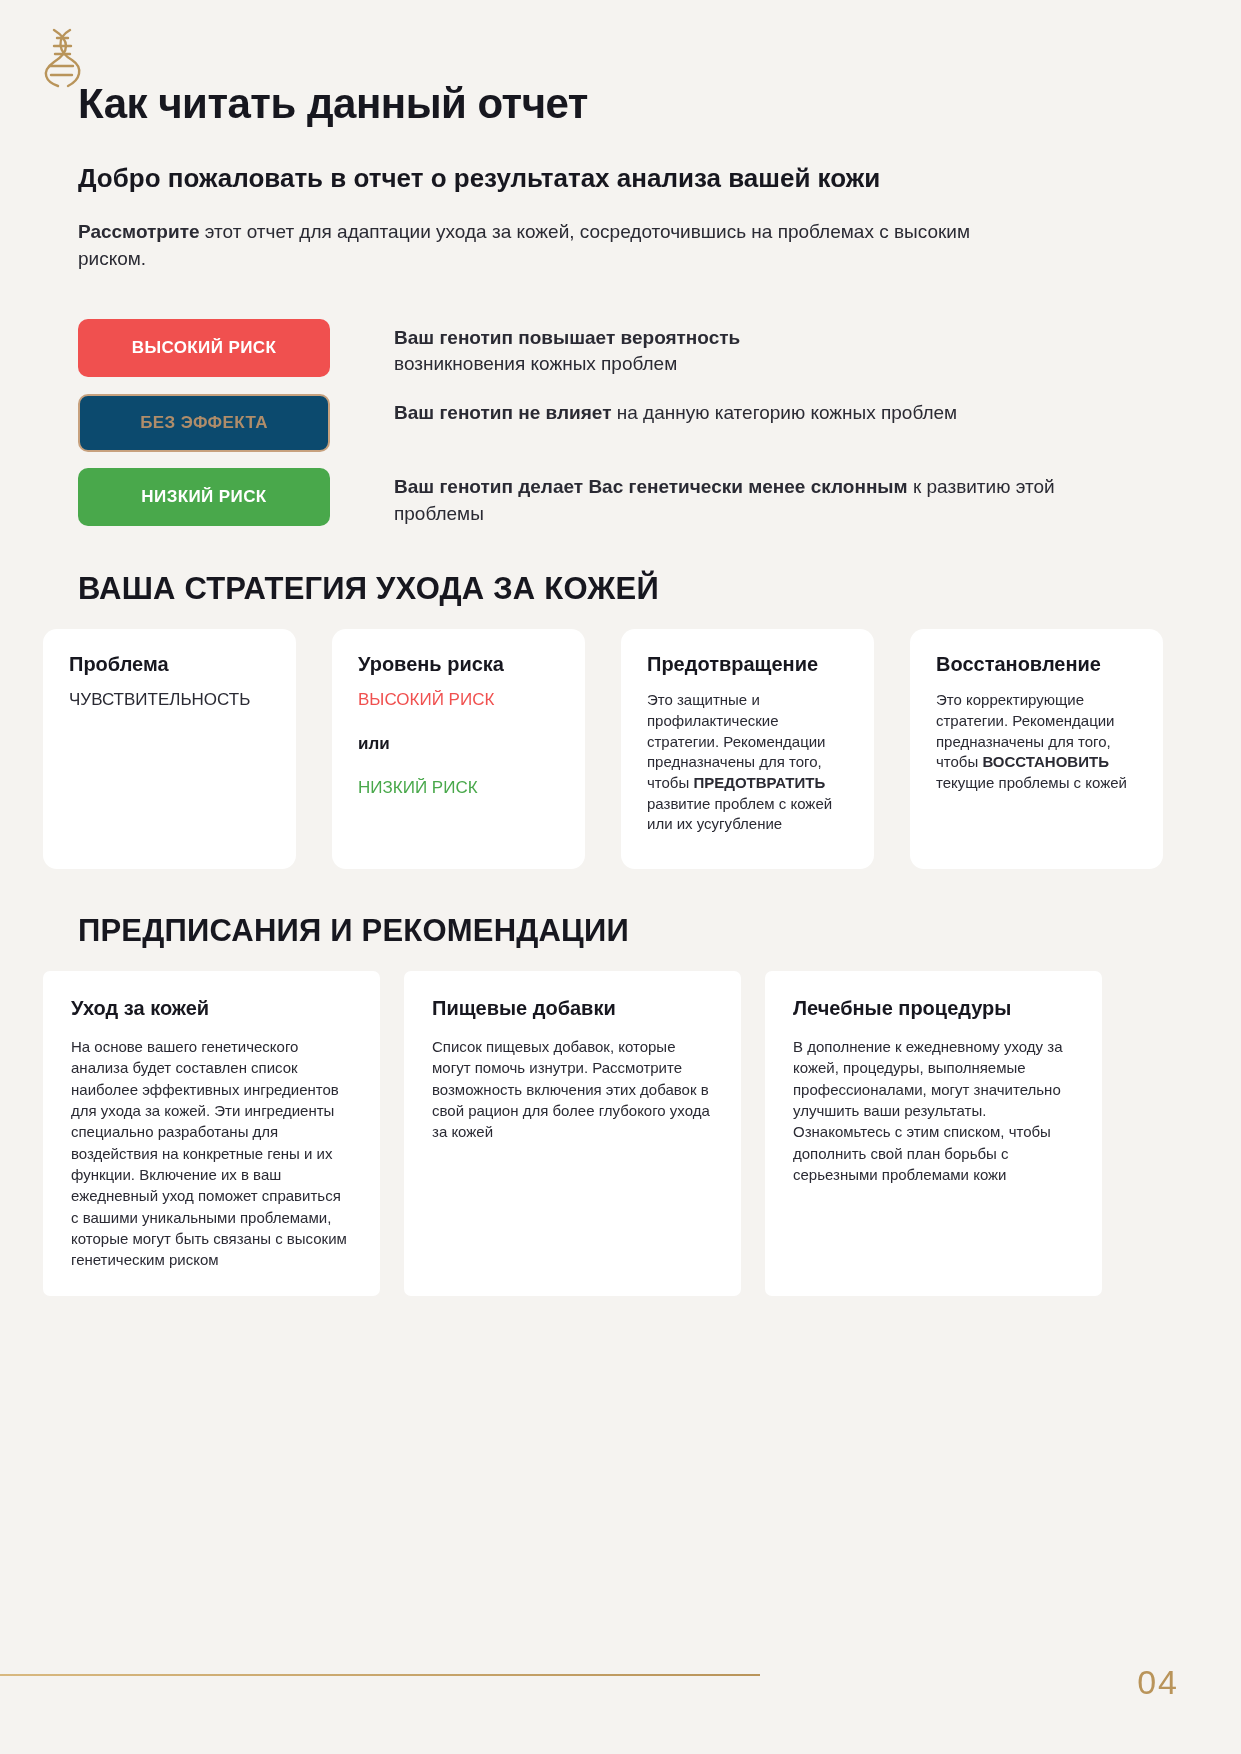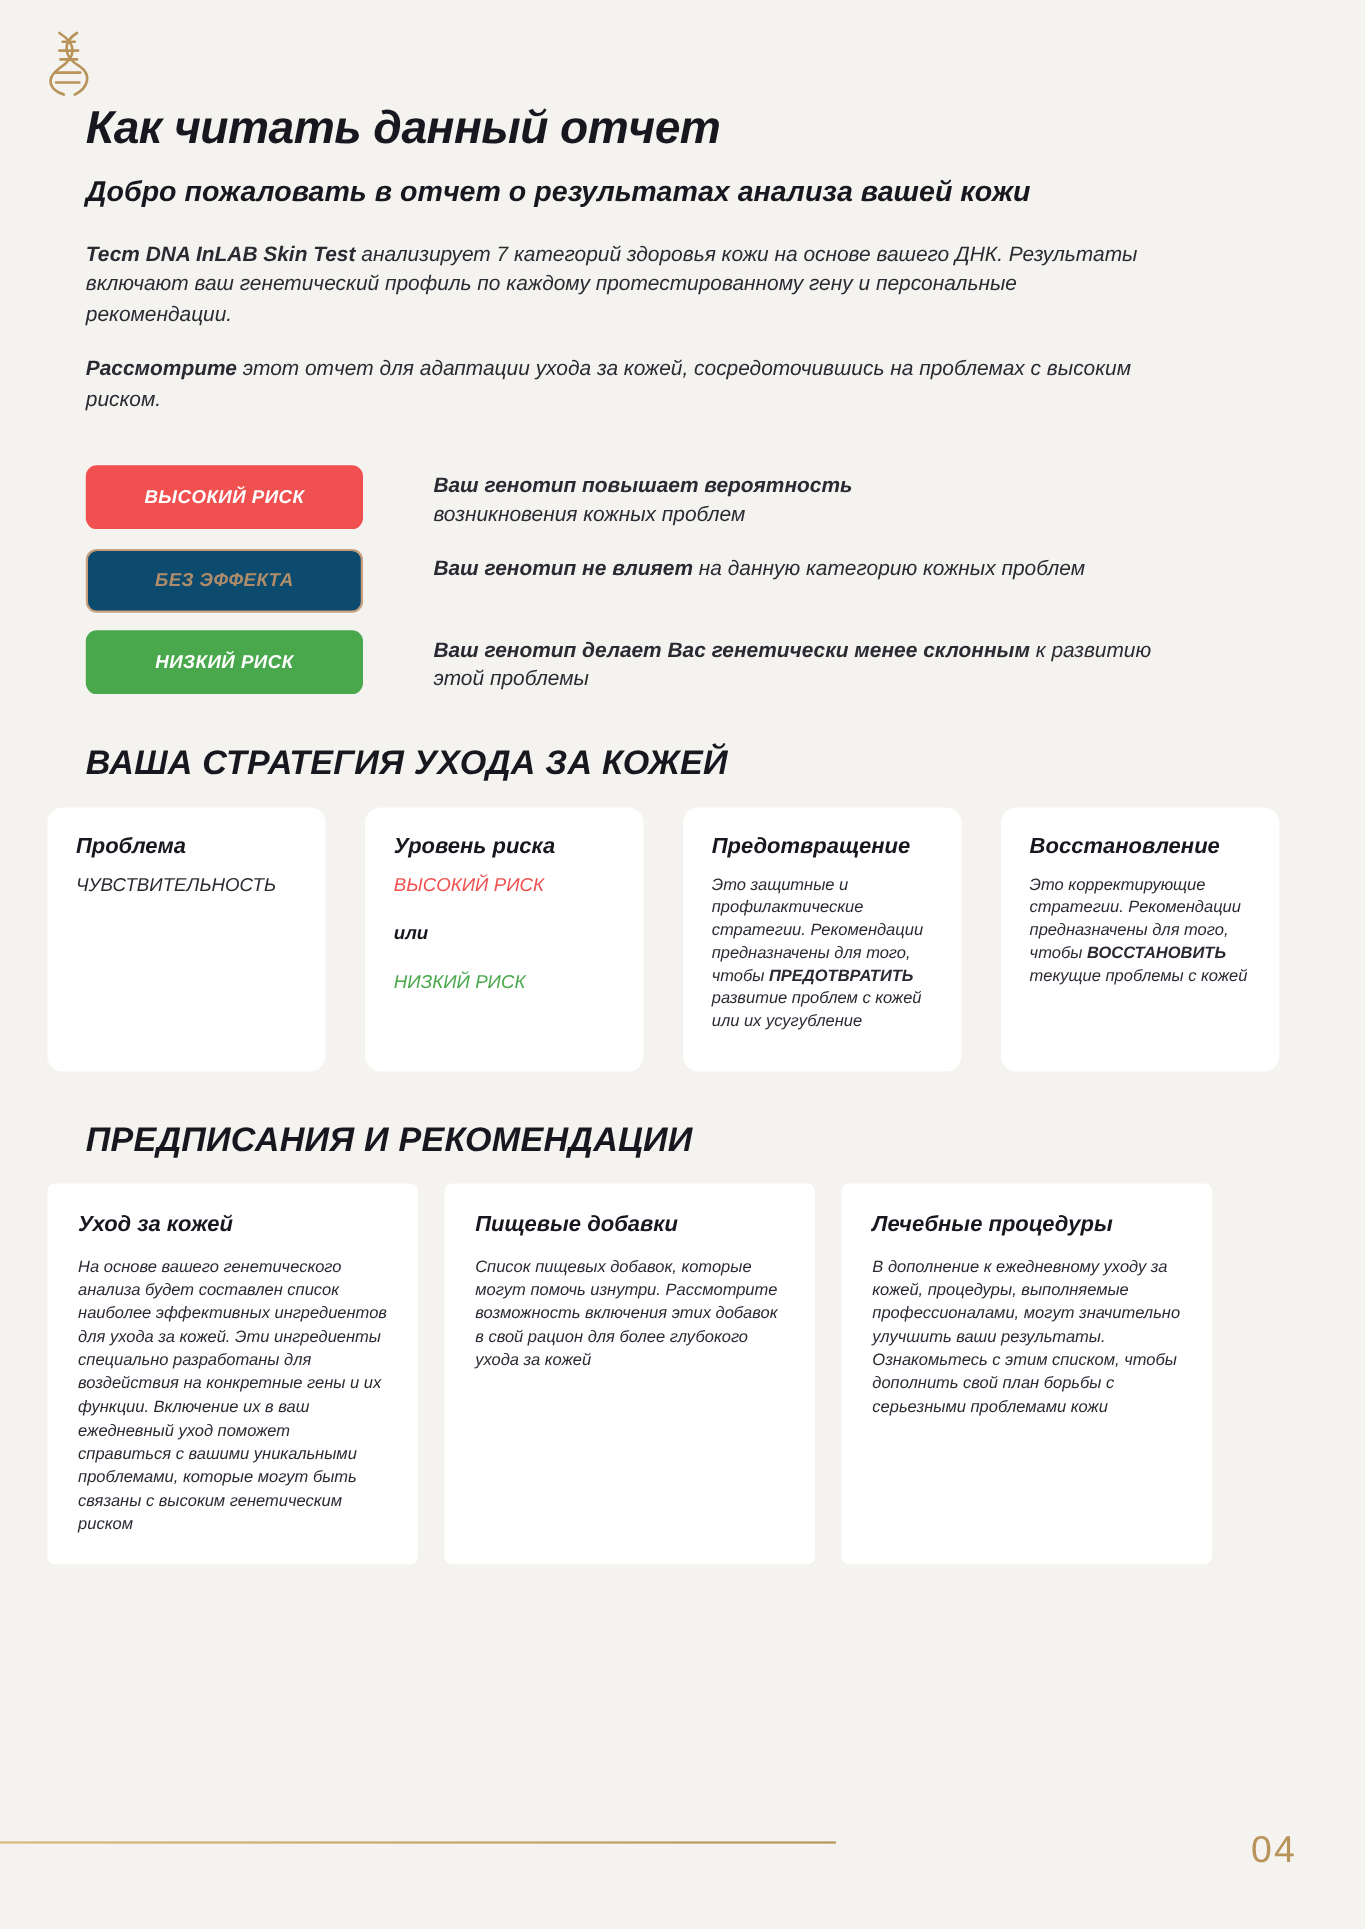--- a/index.html
+++ b/index.html
@@ -25,34 +25,33 @@
     top: 26px;
     width: 48px;
     height: 62px;
   }
   .logo svg { display: block; }
 
   
   .content {
     position: absolute;
     left: 78px;
-    top: 92px;
+    top: 80px;
     width: 1085px;
-    font-style: italic;
   }
 
   h1.title {
     font-size: 42px;
     font-weight: bold;
     letter-spacing: -0.5px;
     line-height: 1.14;
     color: #17171f;
   }
   h2.subtitle {
-    margin-top: 18px;
+    margin-top: 34px;
     font-size: 26px;
     font-weight: bold;
     line-height: 1.3;
     color: #17171f;
     max-width: 900px;
   }
 
   .para {
     font-size: 19px;
     line-height: 1.45;
@@ -204,23 +203,20 @@
         <path d="M11 49 L32 49"></path>
       </g>
     </svg>
   </div>
 
   <div class="content">
 
     <h1 class="title">Как читать данный отчет</h1>
     <h2 class="subtitle">Добро пожаловать в отчет о результатах анализа вашей кожи</h2>
 
-    <p class="para p1">
-      <b>Тест DNA InLAB Skin Test</b><span> анализирует 7 категорий здоровья кожи на основе вашего ДНК. Результаты включают ваш генетический профиль по каждому протестированному гену и персональные рекомендации.</span>
-    </p>
 
 
     <p class="para p3">
       <b>Рассмотрите</b><span> этот отчет для адаптации ухода за кожей, сосредоточившись на проблемах с высоким риском.</span>
     </p>
 
     <div class="legend">
 
       <div class="legend-row">
         <div class="chip high">ВЫСОКИЙ РИСК</div>

